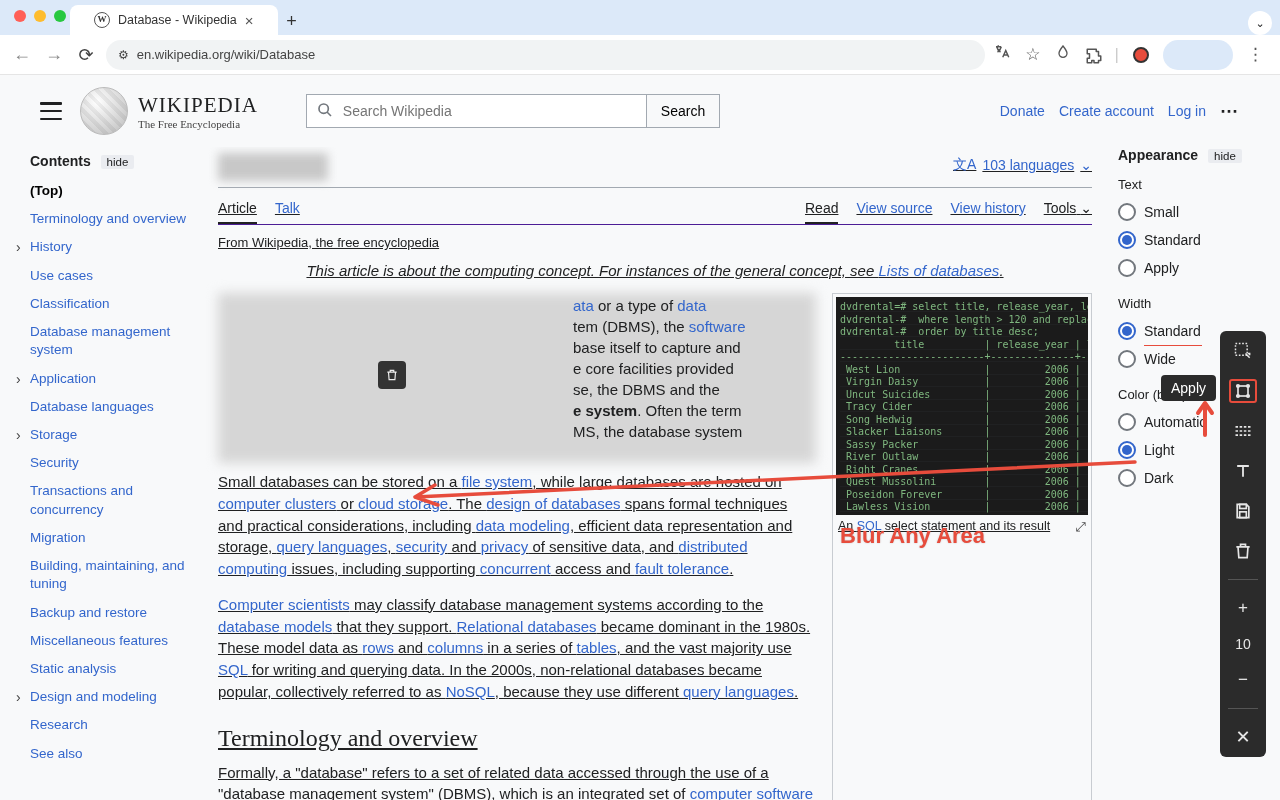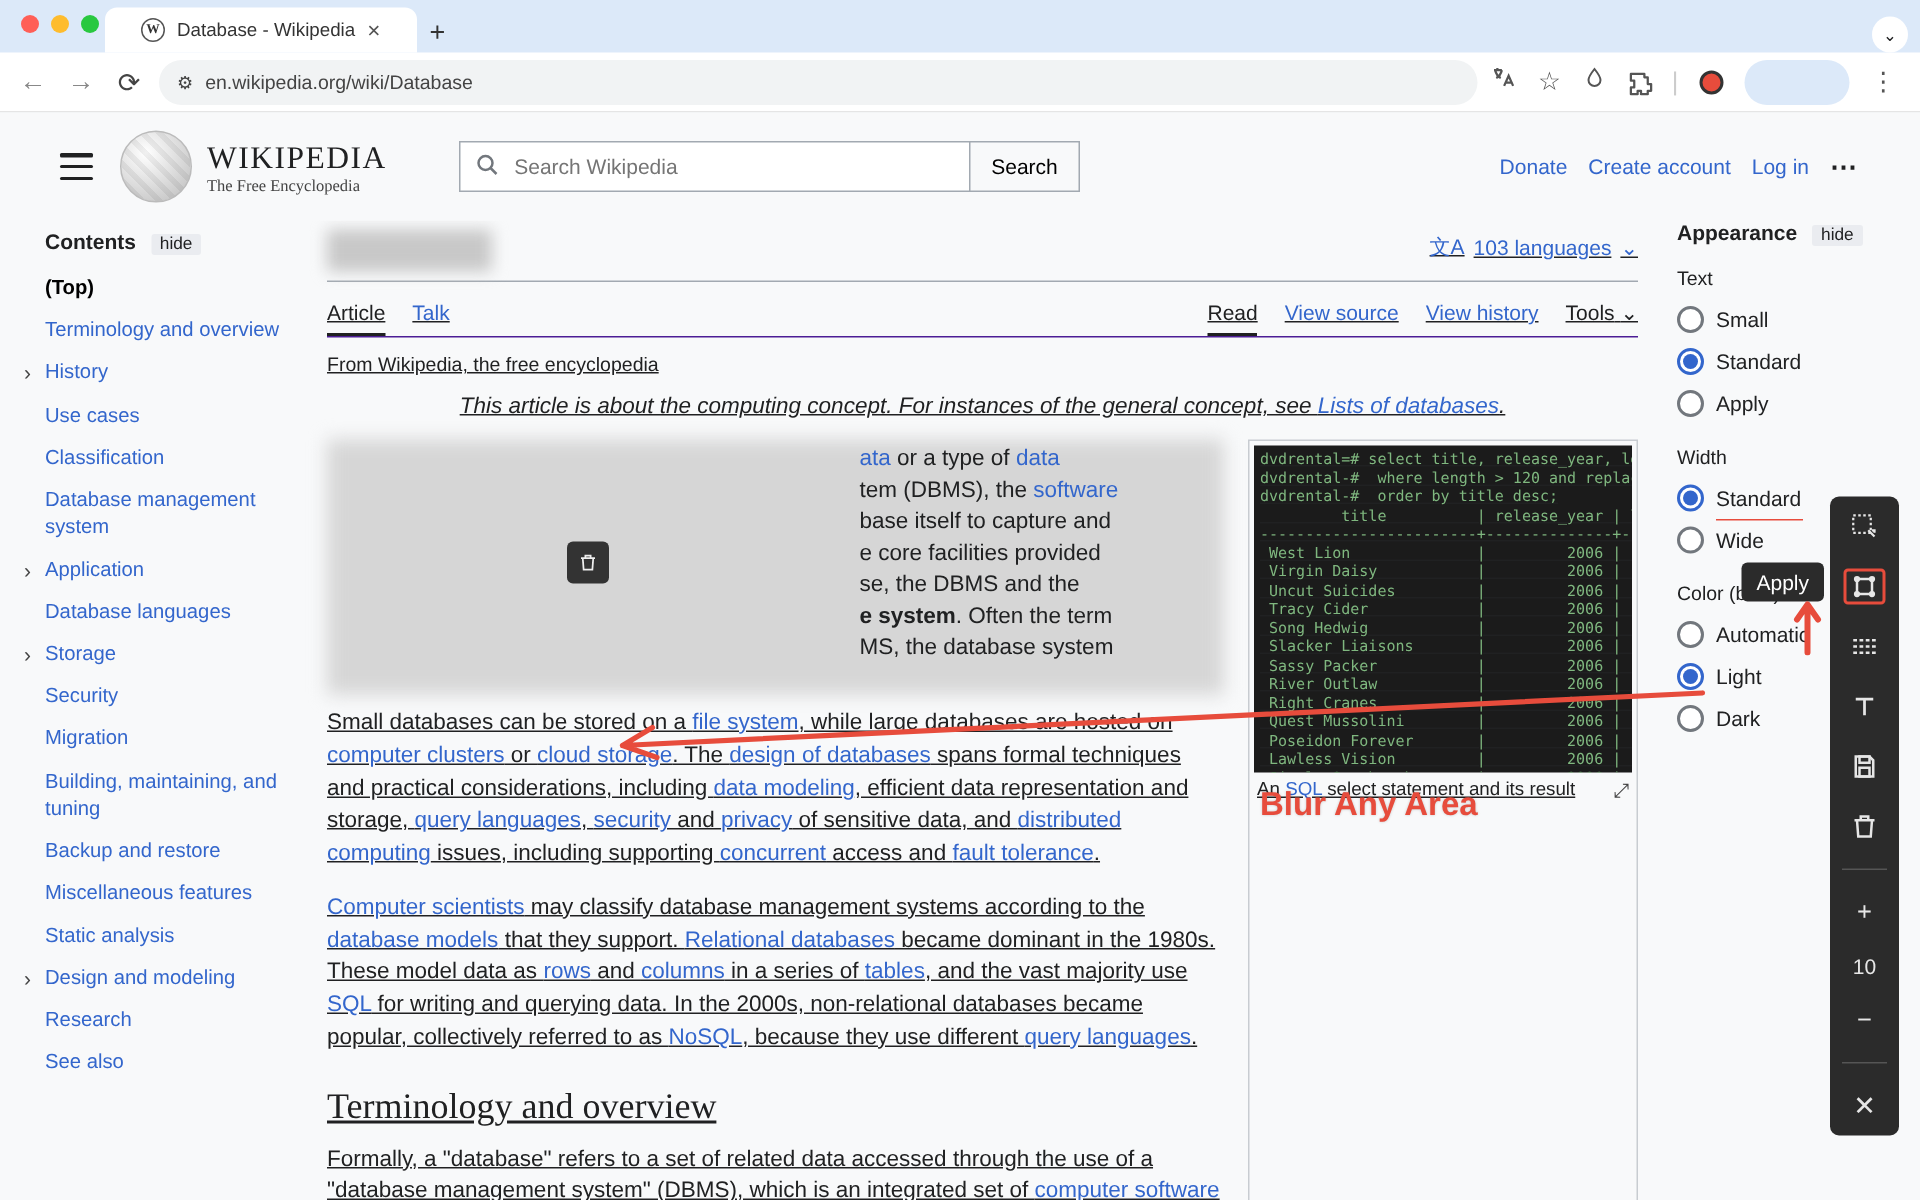--- a/index.html
+++ b/index.html
@@ -207,20 +207,21 @@
         <li class="top">(Top)</li>
         <li><a>Terminology and overview</a></li>
         <li class="has-sub"><a>History</a></li>
         <li><a>Use cases</a></li>
         <li><a>Classification</a></li>
         <li><a>Database management system</a></li>
         <li class="has-sub"><a>Application</a></li>
         <li><a>Database languages</a></li>
         <li class="has-sub"><a>Storage</a></li>
         <li><a>Security</a></li>
+        <li><a>Transactions and concurrency</a></li>
         <li><a>Migration</a></li>
         <li><a>Building, maintaining, and tuning</a></li>
         <li><a>Backup and restore</a></li>
         <li><a>Miscellaneous features</a></li>
         <li><a>Static analysis</a></li>
         <li class="has-sub"><a>Design and modeling</a></li>
         <li><a>Research</a></li>
         <li><a>See also</a></li>
       </ul>
     </nav>

